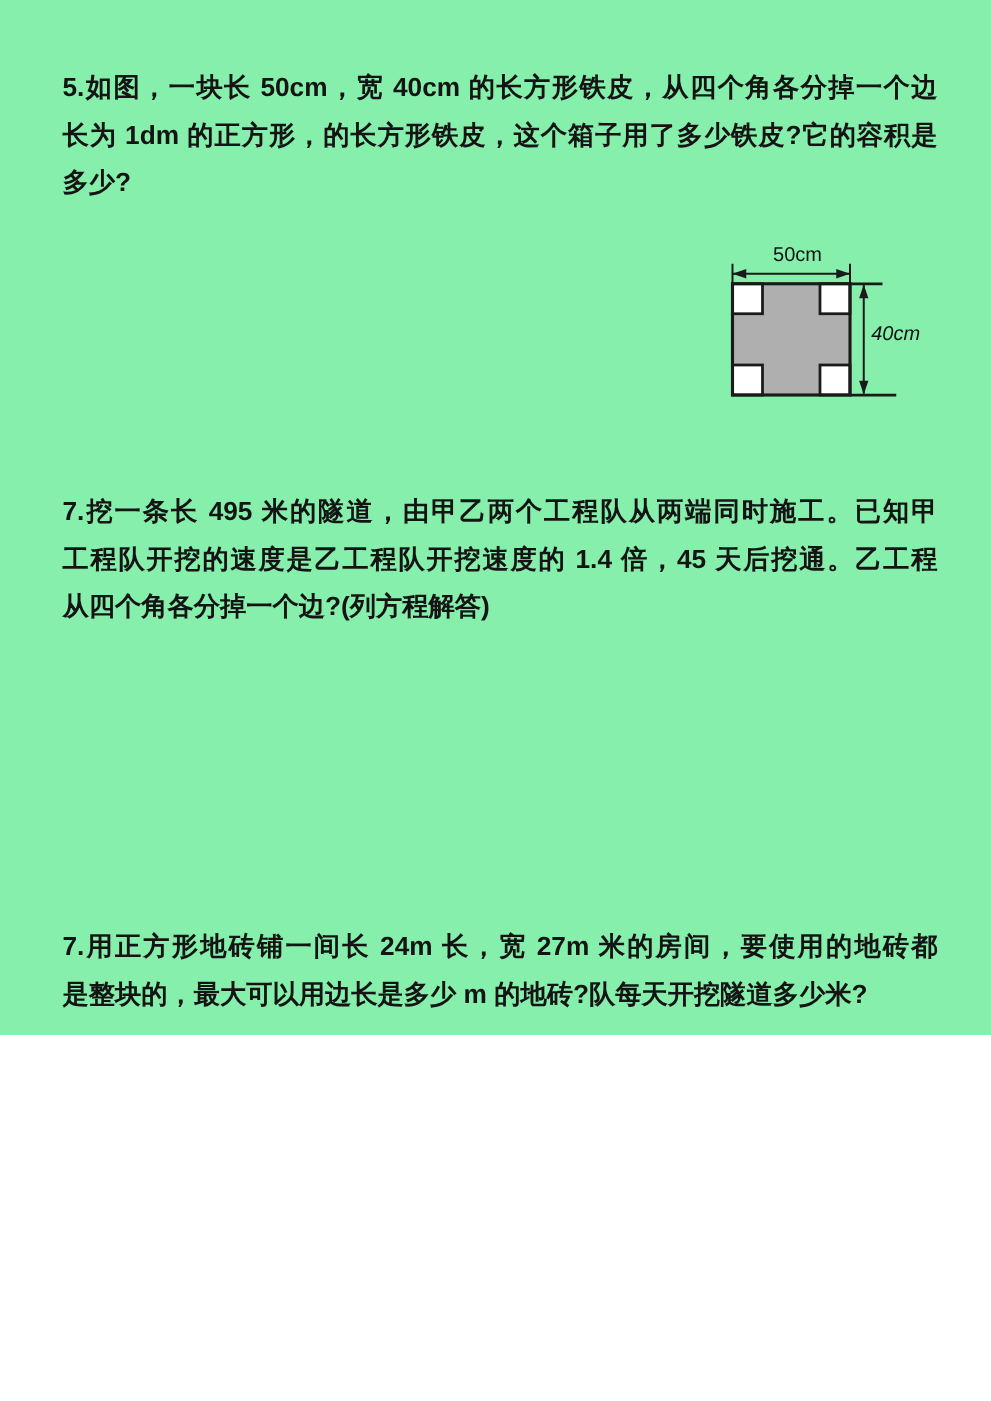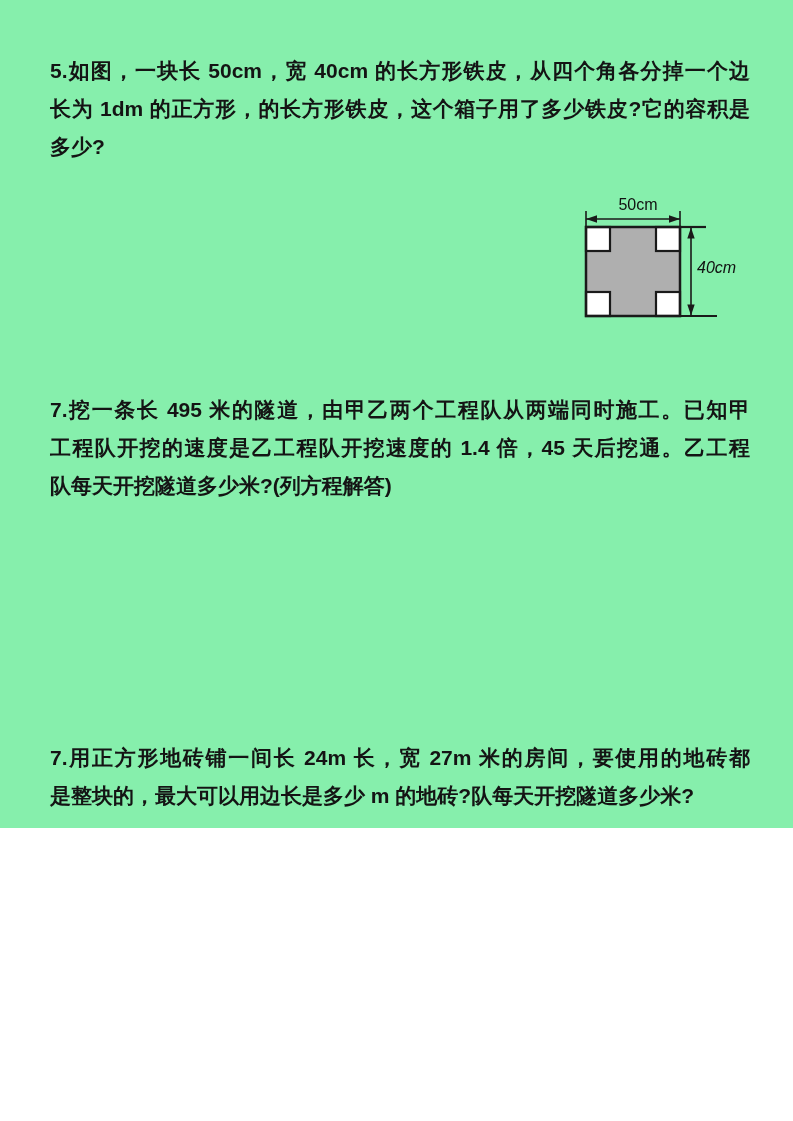--- a/index.html
+++ b/index.html
@@ -89,21 +89,21 @@
       <polygon points="115,31.5 111.3,42.5 118.7,42.5" fill="#1a1a1a"></polygon>
       <polygon points="115,119.5 111.3,108.5 118.7,108.5" fill="#1a1a1a"></polygon>
     </svg>
     <div class="dim-label width">50cm</div>
     <div class="dim-label height">40cm</div>
   </figure>
 
   <section class="problem p6">
     <div class="line">7.挖一条长 495 米的隧道，由甲乙两个工程队从两端同时施工。已知甲</div>
     <div class="line">工程队开挖的速度是乙工程队开挖速度的 1.4 倍，45 天后挖通。乙工程</div>
-    <div class="line">队每天开挖隧道多少米?(列方程解答)</div>
+    <div class="line">从四个角各分掉一个边?(列方程解答)</div>
   </section>
 
   <section class="problem p7">
     <div class="line">7.用正方形地砖铺一间长 24m 长，宽 27m 米的房间，要使用的地砖都</div>
     <div class="line">是整块的，最大可以用边长是多少 m 的地砖?队每天开挖隧道多少米?</div>
   </section>
 
 </div>
 
 </body></html>

